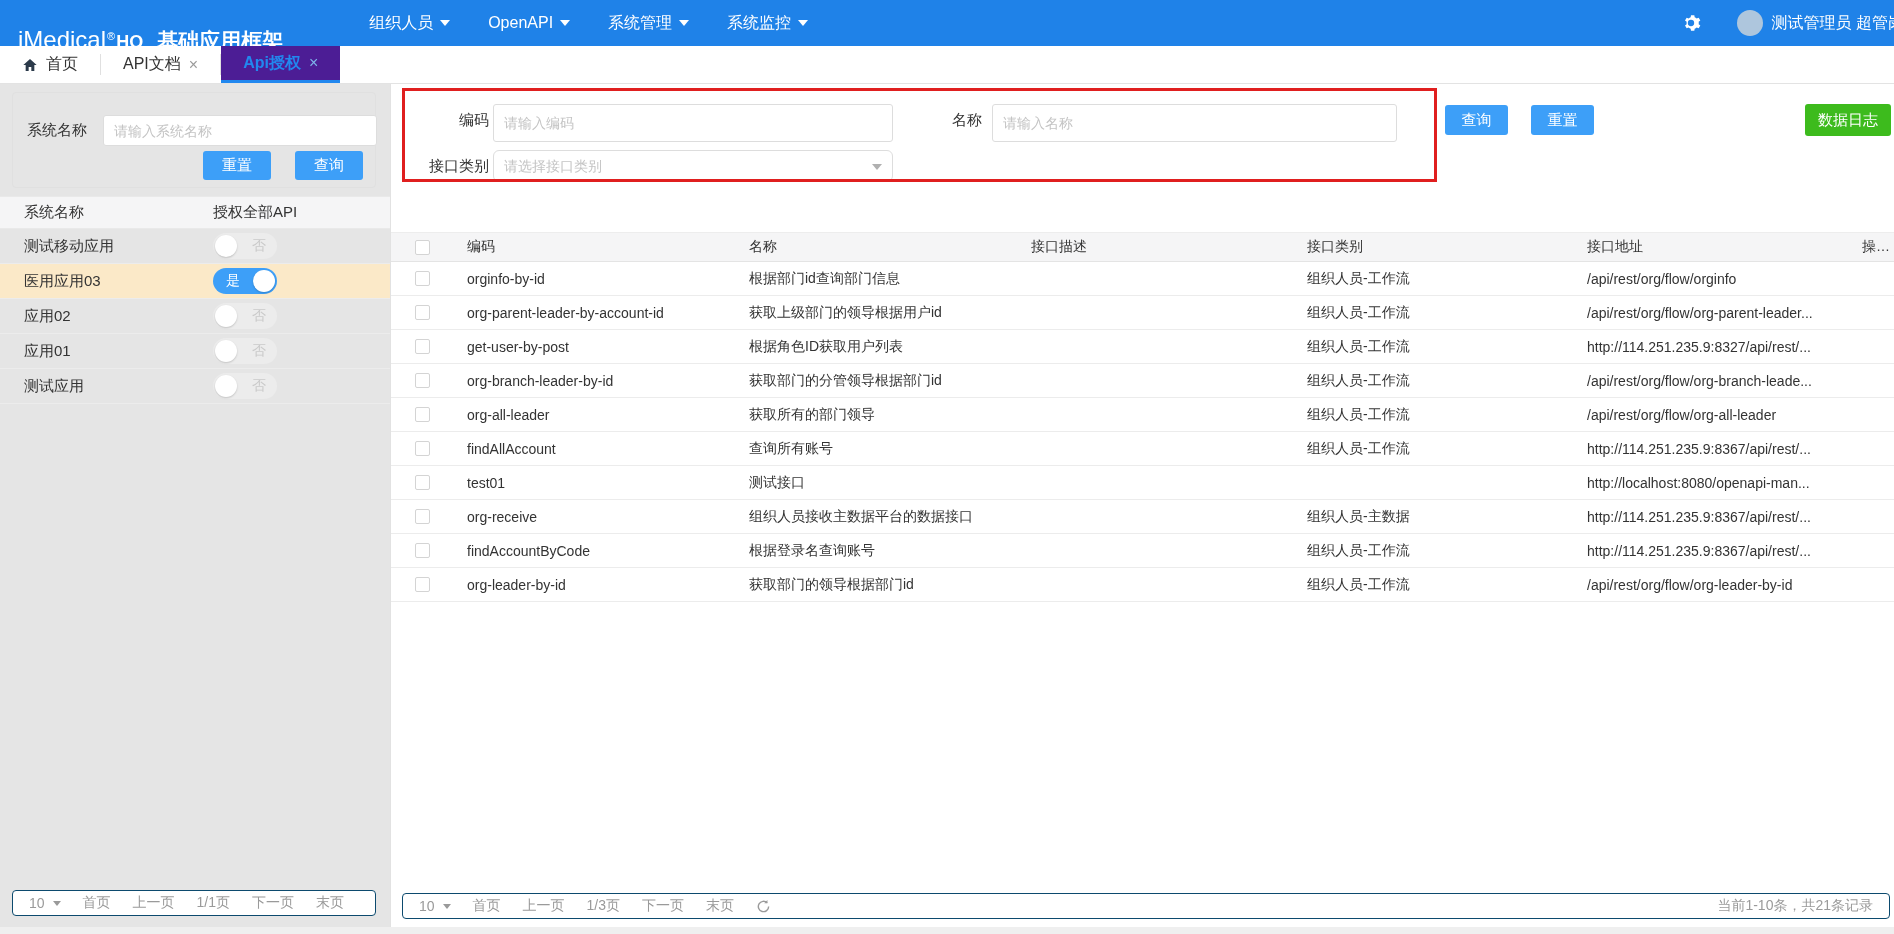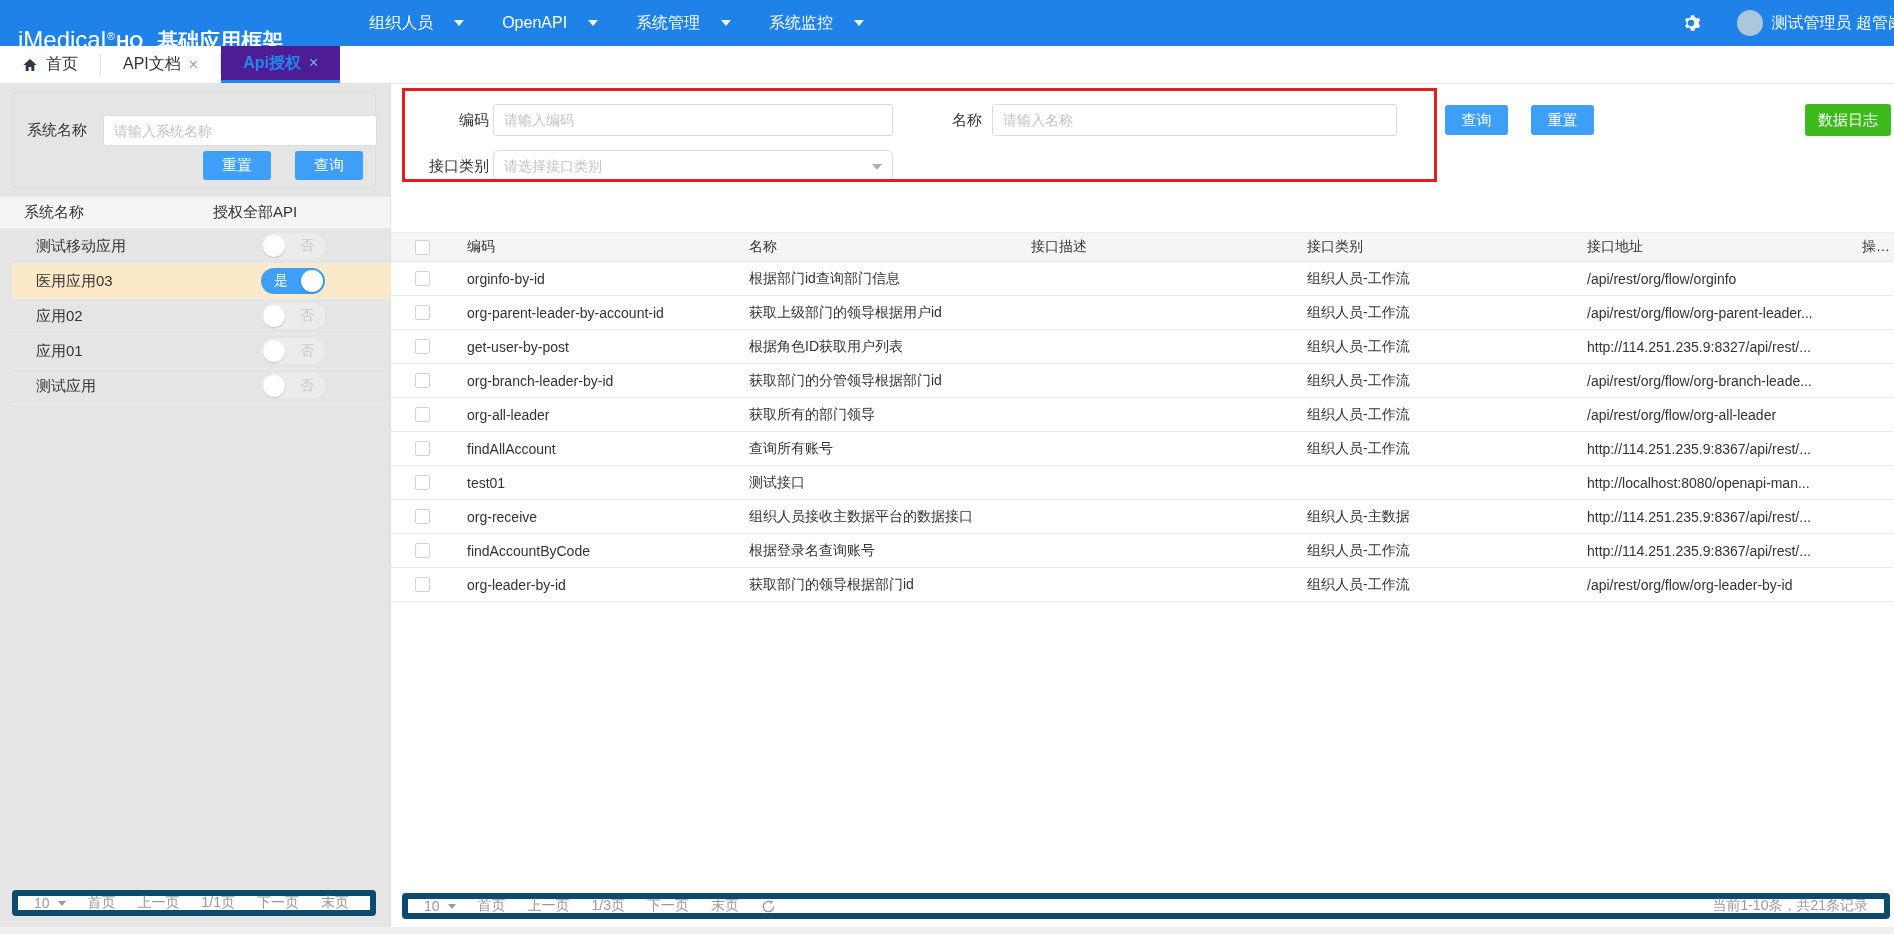--- a/index.html
+++ b/index.html
@@ -8,21 +8,21 @@
 
   
   .header { position:absolute; left:0; top:0; width:1894px; height:46px;
     background:#1f82e8; display:flex; align-items:center; color:#fff; overflow:hidden; }
   .logo { display:flex; align-items:baseline; margin-left:18px; white-space:nowrap; }
   .logo-main { font-size:24px; font-weight:normal; letter-spacing:0; }
   .logo-reg { font-size:11px; vertical-align:super; position:relative; top:-8px; margin:0 1px; }
   .logo-ho { font-size:18px; font-weight:bold; }
   .logo-title { font-size:21px; margin-left:14px; font-weight:600;margin-top:36px; }
   .hdr-nav { display:flex; align-items:center; margin-left:86px; gap:38px; }
-  .nav-item { display:flex; align-items:center; gap:21px; font-size:16px; cursor:pointer; }
+  .nav-item { display:flex; align-items:center; gap:7px; font-size:16px; cursor:pointer; }
   .caret-down { width:0; height:0; border-left:5px solid transparent; border-right:5px solid transparent; border-top:6px solid #fff; }
   .hdr-right { position:absolute; right:0; top:0; height:46px; display:flex; align-items:center; }
   .gear { width:20px; height:20px; margin-right:36px; }
   .avatar { width:26px; height:26px; border-radius:50%; background:#c8d2da; opacity:.85; margin-right:9px; }
   .hdr-user { font-size:16px; white-space:nowrap; margin-right:-10px; }
 
   
   .tabbar { position:absolute; left:0; top:46px; width:1894px; height:38px; background:#fff;
     border-bottom:1px solid #e3e3e3; display:flex; align-items:stretch; }
   .tab { display:flex; align-items:center; gap:8px; padding:0 22px; font-size:16px; color:#333; cursor:pointer; position:relative; }
@@ -45,45 +45,45 @@
   .side-box-input::placeholder, .inp::placeholder { color:#c4c4c4; }
   .btn { display:inline-block; border:none; border-radius:3px; background:#3d9ff8; color:#fff; font-size:15px;
     text-align:center; cursor:pointer; font-family:inherit; }
   .side-reset { position:absolute; right:104px; top:58px; width:68px; height:29px; }
   .side-query { position:absolute; right:12px; top:58px; width:68px; height:29px; }
 
   
   .side-thead { position:absolute; left:0; top:112px; width:390px; height:33px; background:#f5f5f6;
     border-top:1px solid #e9e9e9; border-bottom:1px solid #e9e9e9; display:flex; align-items:center; font-size:15px; color:#333; }
   .side-col1 { padding-left:24px; width:213px; }
-  .side-row { position:absolute; left:12px; width:390px; height:35px; display:flex; align-items:center;
-    border-bottom:1px solid #ececec; font-size:15px; cursor:pointer;gap:36px; }
+  .side-row { position:absolute; left:0; width:390px; height:35px; display:flex; align-items:center;
+    border-bottom:1px solid #ececec; font-size:15px; cursor:pointer; }
   .side-row.highlight { background:#fbe9c8; }
   .toggle { position:relative; width:64px; height:26px; border-radius:13px; background:#ececec; cursor:pointer; }
   .toggle .tg-knob { position:absolute; top:2px; left:2px; width:22px; height:22px; border-radius:50%; background:#fff; box-shadow:0 1px 2px rgba(0,0,0,.18); }
   .toggle .tg-label { position:absolute; right:11px; top:4px; font-size:14px; color:#c9c9c9; }
   .toggle.on { background:#3d9ff8; }
   .toggle.on .tg-knob { left:auto; right:2px; }
   .toggle.on .tg-label { left:13px; right:auto; color:#fff; }
 
   
-  .pager { position:absolute; height:26px; border:6px solid #0c4a6e; border-radius:4px; display:flex; align-items:center;
+  .pager { position:absolute; height:26px; border:1px solid #0c4a6e; border-radius:4px; display:flex; align-items:center;
     color:#9a9a9a; font-size:14px; gap:22px; padding:0 16px; background:#fff; }
   .side-pager { left:12px; top:806px; width:364px; }
   .main-pager { left:11px; top:809px; width:1488px; }
   .pager-size { display:flex; align-items:center; gap:8px; cursor:pointer; }
   .caret-sm { width:0; height:0; border-left:4px solid transparent; border-right:4px solid transparent; border-top:5px solid #9a9a9a; }
   .pager a { color:#9a9a9a; text-decoration:none; cursor:pointer; }
   .pager .spacer { flex:1; }
   .refresh-ic { width:15px; height:15px; cursor:pointer; }
 
   
   .red-annot { position:absolute; left:11px; top:4px; width:1035px; height:94px; border:3px solid #e01f1f; pointer-events:none; z-index:5; }
   .f-label { position:absolute; font-size:15px; color:#333; text-align:right; line-height:32px; }
-  .inp { position:absolute; height:32px; border:1px solid #ddd; border-radius:3px; padding:0 10px; font-size:14px;
+  .inp { position:absolute; height:38px; border:1px solid #ddd; border-radius:3px; padding:0 10px; font-size:14px;
     color:#333; outline:none; font-family:inherit; }
   .sel { position:absolute; height:32px; border:1px solid #ddd; border-radius:6px; padding:0 28px 0 10px;
     font-size:14px; color:#c4c4c4; line-height:30px; cursor:pointer; background:#fff; }
   .sel .caret-sel { position:absolute; right:10px; top:13px; width:0; height:0;
     border-left:5px solid transparent; border-right:5px solid transparent; border-top:6px solid #b0b0b0; }
   .btn-query { position:absolute; left:1054px; top:21px; width:63px; height:30px; }
   .btn-reset { position:absolute; left:1140px; top:21px; width:63px; height:30px; }
   .btn-datalog { position:absolute; right:3px; top:20px; width:86px; height:32px; background:#3dbb1d; font-size:15px; }
 
   

